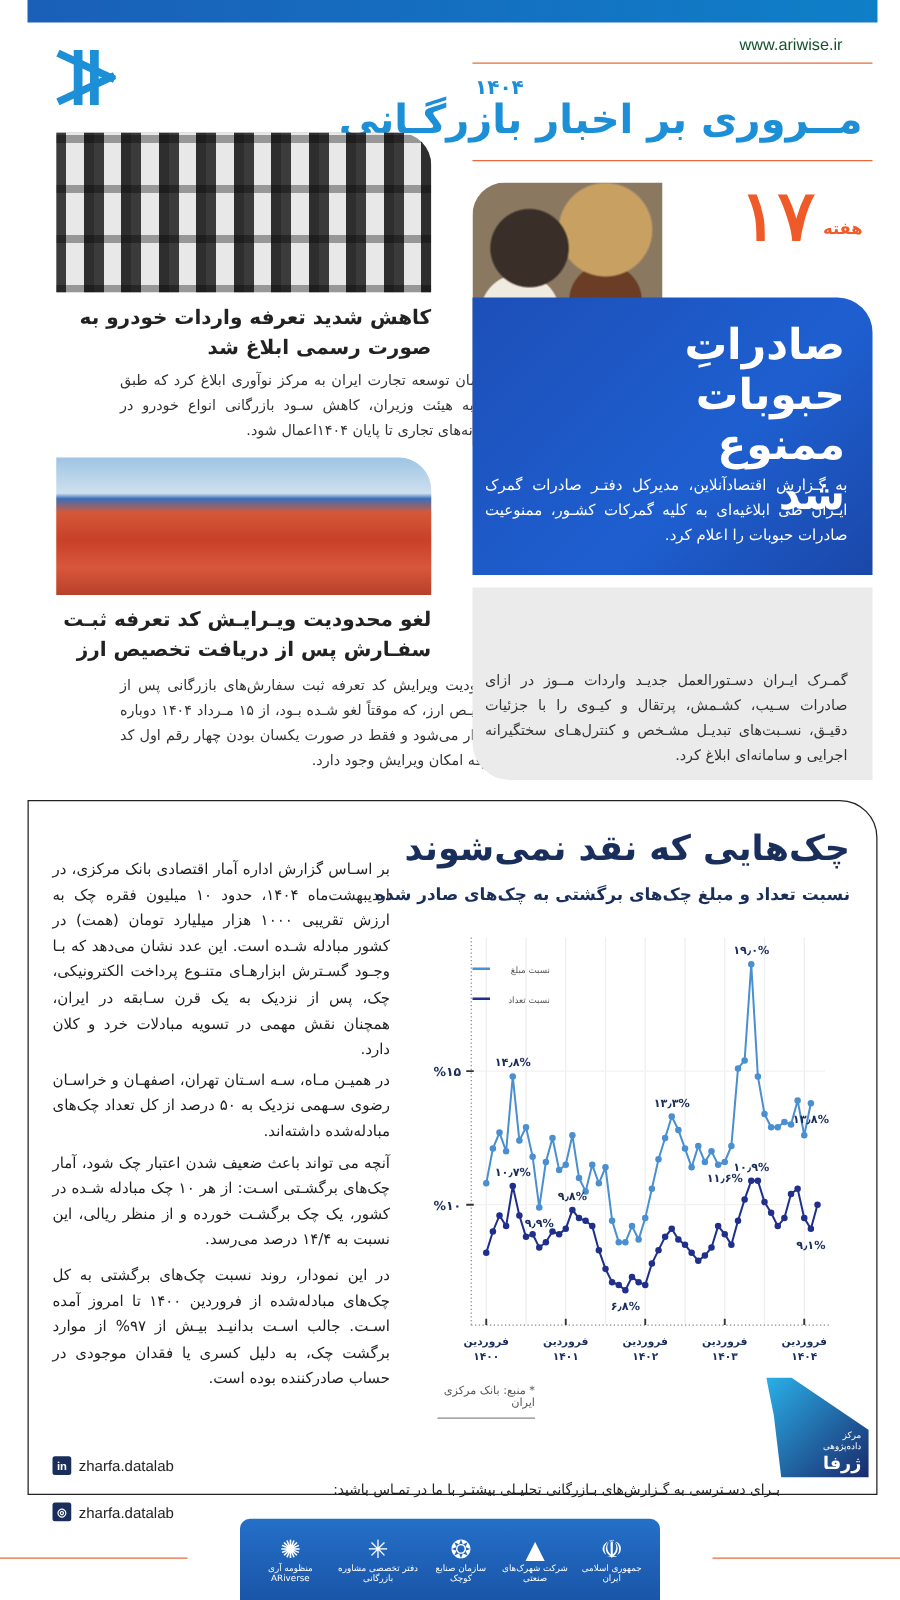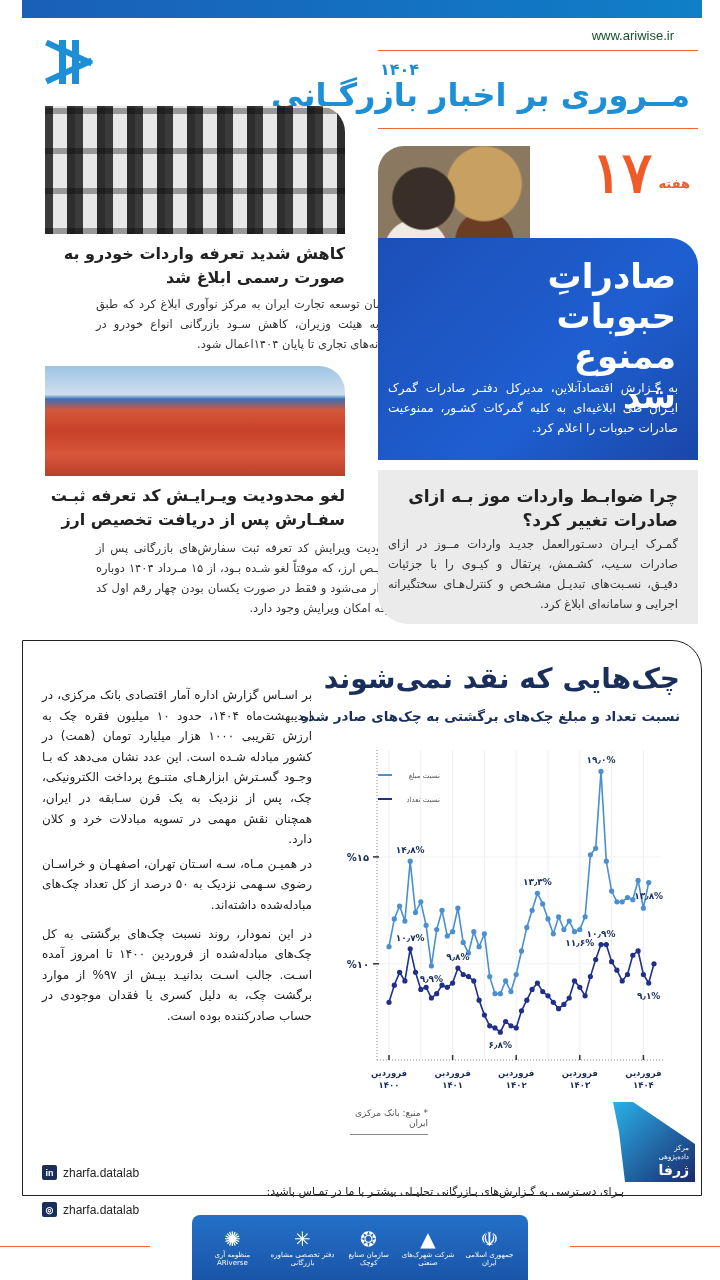--- a/index.html
+++ b/index.html
@@ -78,31 +78,31 @@
 <div class="news-title" style="top:484px;">لغو محدودیت ویـرایـش کد تعرفه ثبـت سفـارش پس از دریافت تخصیص ارز</div>
 <div class="news-body" style="top:538px;">محدودیت ویرایش کد تعرفه ثبت سفارش‌های بازرگانی پس از تخصیـص ارز، که موقتاً لغو شـده بـود، از ۱۵ مـرداد ۱۴۰۴ دوباره برقرار می‌شود و فقط در صورت یکسان بودن چهار رقم اول کد تعرفه امکان ویرایش وجود دارد.</div>
 
 <div class="photo photo-grains"></div>
 <div class="grain-card">
   <div class="grain-title">صادراتِ حبوبات ممنوع شد</div>
   <div class="grain-body">به گـزارش اقتصادآنلاین، مدیرکل دفتـر صادرات گمرک ایـران طی ابلاغیه‌ای به کلیه گمرکات کشـور، ممنوعیت صادرات حبوبات را اعلام کرد.</div>
 </div>
 
 <div class="moz-card">
-  <div class="moz-title">چرا ضوابـط واردات موز بـه ازای صادرات تغییر کرد؟</div>
   <div class="moz-body">گمـرک ایـران دسـتورالعمل جدیـد واردات مــوز در ازای صادرات سـیب، کشـمش، پرتقال و کیـوی را با جزئیات دقیـق، نسـبت‌های تبدیـل مشـخص و کنترل‌هـای سختگیرانه اجرایی و سامانه‌ای ابلاغ کرد.</div>
 </div>
 
 <div class="bottom-frame"></div>
 <div class="chart-title">چک‌هایی که نقد نمی‌شوند</div>
 <div class="chart-subtitle">نسبت تعداد و مبلغ چک‌های برگشتی به چک‌های صادر شده</div>
 
 <div class="article">
   <p>بر اسـاس گزارش اداره آمار اقتصادی بانک مرکزی، در اردیبهشت‌ماه ۱۴۰۴، حدود ۱۰ میلیون فقره چک به ارزش تقریبی ۱۰۰۰ هزار میلیارد تومان (همت) در کشور مبادله شـده است. این عدد نشان می‌دهد که بـا وجـود گسـترش ابزارهـای متنـوع پرداخت الکترونیکی، چک، پس از نزدیک به یک قرن سـابقه در ایران، همچنان نقش مهمی در تسویه مبادلات خرد و کلان دارد.</p>
   <p>در همیـن مـاه، سـه اسـتان تهران، اصفهـان و خراسـان رضوی سـهمی نزدیک به ۵۰ درصد از کل تعداد چک‌های مبادله‌شده داشته‌اند.</p>
+  <p>آنچه می تواند باعث ضعیف شدن اعتبار چک شود، آمار چک‌های برگشـتی اسـت: از هر ۱۰ چک مبادله شـده در کشور، یک چک برگشـت خورده و از منظر ریالی، این نسبت به ۱۴/۴ درصد می‌رسد.</p>
   <p style="margin-top:8px;">در این نمودار، روند نسبت چک‌های برگشتی به کل چک‌های مبادله‌شده از فروردین ۱۴۰۰ تا امروز آمده اسـت. جالب اسـت بدانیـد بیـش از ۹۷% از موارد برگشت چک، به دلیل کسری یا فقدان موجودی در حساب صادرکننده بوده است.</p>
 </div>
 
 <svg class="chart-svg" id="chart" width="350" height="360">
   <g id="grid">
       <line x1="59" x2="59" y1="10" y2="320" stroke="#eeeeee" stroke-width="1"></line>
       <line x1="90.8" x2="90.8" y1="10" y2="320" stroke="#eeeeee" stroke-width="1"></line>
       <line x1="122.6" x2="122.6" y1="10" y2="320" stroke="#eeeeee" stroke-width="1"></line>
       <line x1="154.39999999999998" x2="154.39999999999998" y1="10" y2="320" stroke="#eeeeee" stroke-width="1"></line>
       <line x1="186.2" x2="186.2" y1="10" y2="320" stroke="#eeeeee" stroke-width="1"></line>

